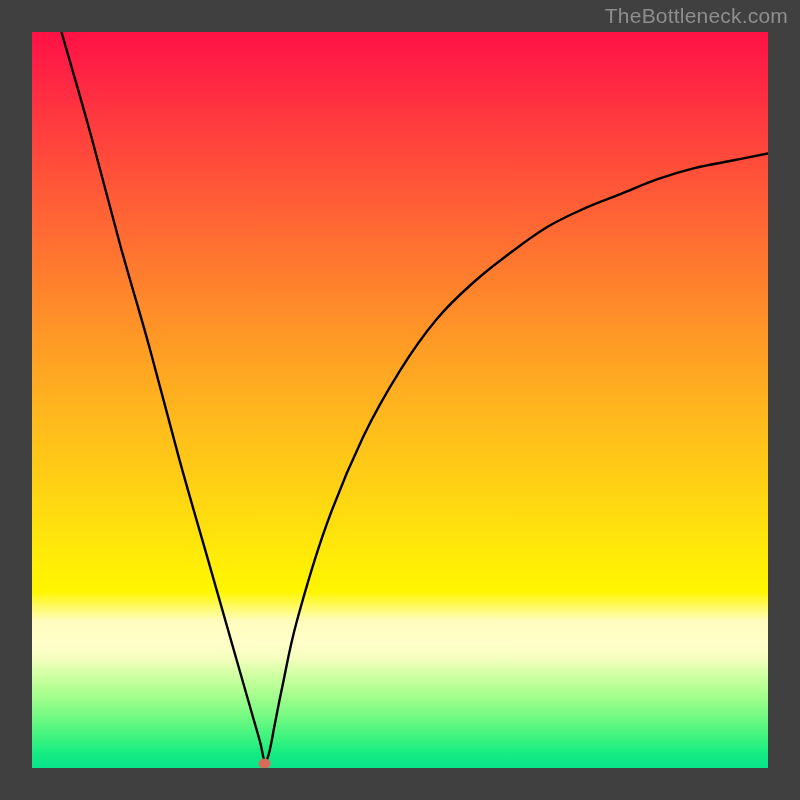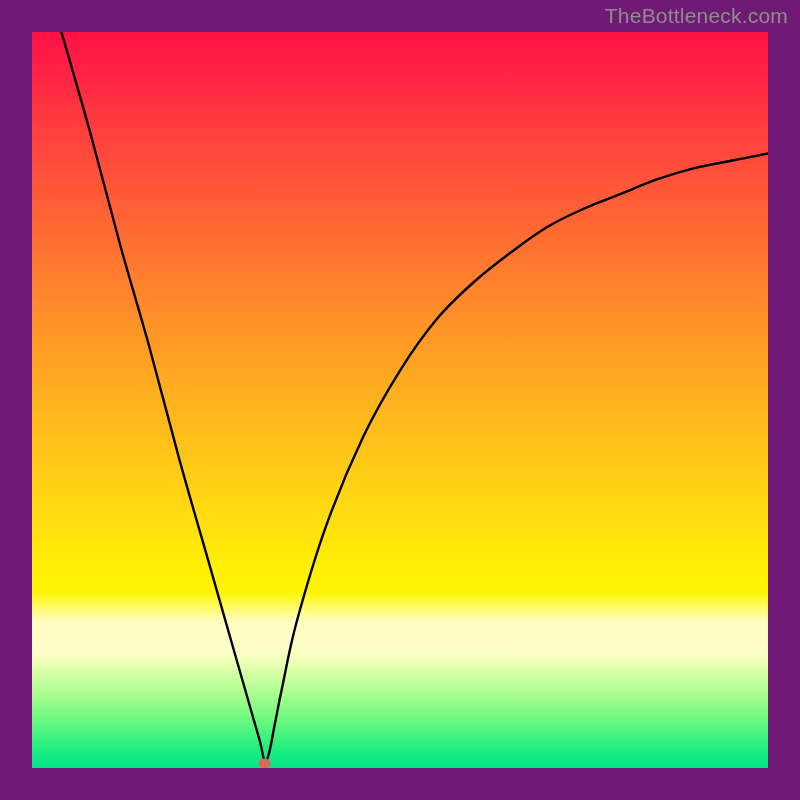--- a/index.html
+++ b/index.html
@@ -8,21 +8,21 @@
     width: 800px;
     height: 800px;
     overflow: hidden;
     background: #000;
     font-family: Arial, Helvetica, sans-serif;
   }
   .frame {
     position: relative;
     width: 800px;
     height: 800px;
-    background: #701a75;
+    background: #404040;
   }
   .plot-area {
     position: absolute;
     left: 32px;
     top: 32px;
     width: 736px;
     height: 736px;
     
     background: linear-gradient(
       to bottom,

